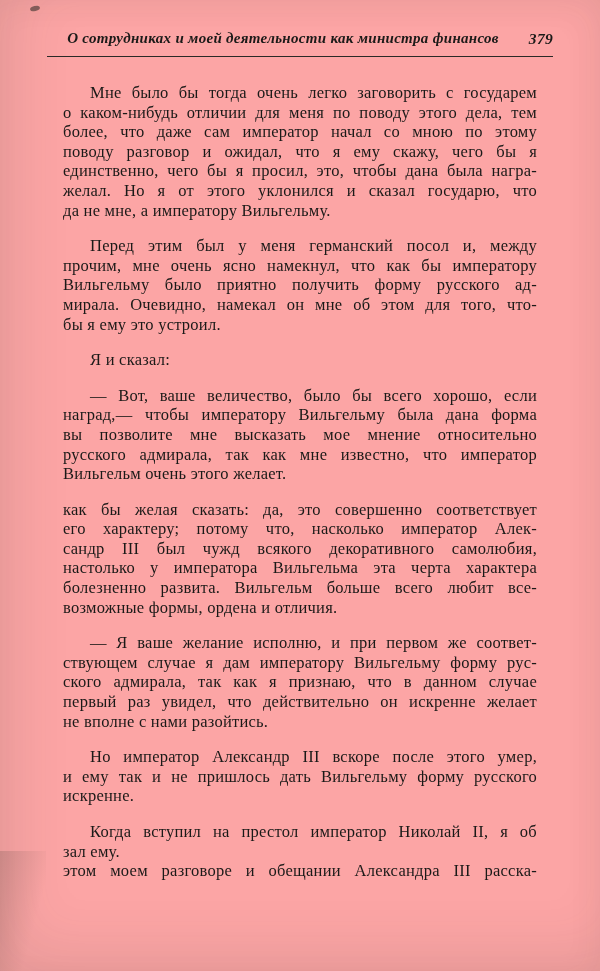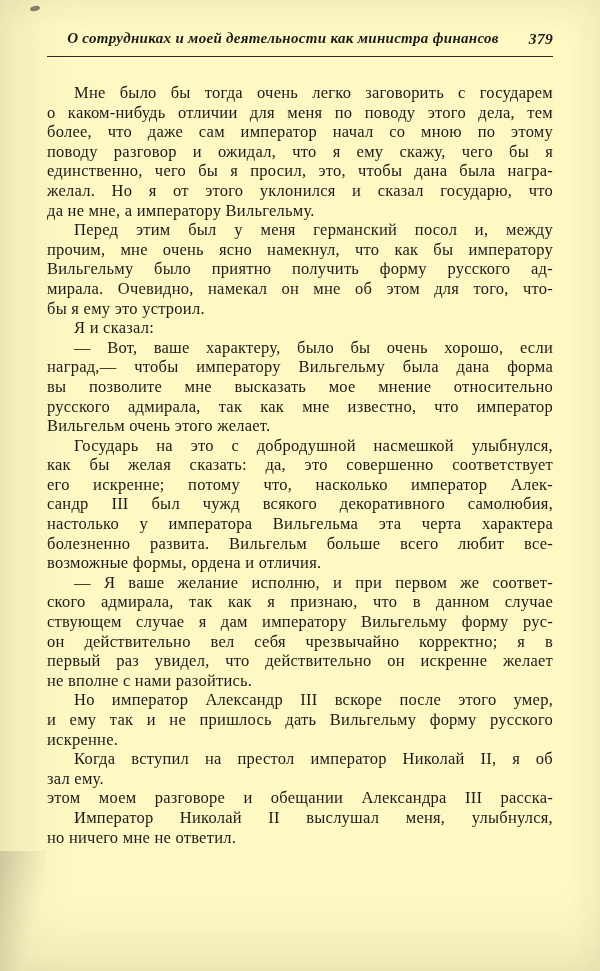--- a/index.html
+++ b/index.html
@@ -6,21 +6,21 @@
     margin: 0;
     padding: 0;
     background: #dfddd6;
     font-family: "Liberation Serif", "DejaVu Serif", serif;
   }
   .scan-page {
     position: relative;
     width: 600px;
     height: 971px;
     margin: 0 auto;
-    background: #fef9c3;
+    background: #fca5a5;
     box-shadow: inset 18px -22px 55px rgba(60,55,45,0.10),
                 inset -6px 6px 30px rgba(60,55,45,0.05);
     overflow: hidden;
     box-sizing: border-box;
     padding: 30px 47px 0 47px;
     color: #1b1a18;
   }
   .page-header {
     position: relative;
     height: 22px;
@@ -45,21 +45,21 @@
     top: 0;
     font-weight: bold;
     font-size: 15.5px;
   }
   .body-text {
     font-size: 16.5px;
     line-height: 19.6px;
     letter-spacing: 0.015em;
   }
   .paragraph {
-    margin: 0;
+    margin: 16px;
   }
   .line {
     text-align: justify;
     text-align-last: justify;
     white-space: nowrap;
   }
   .line.last {
     text-align-last: left;
     white-space: normal;
   }
@@ -112,51 +112,45 @@
         <div class="line first">Перед этим был у меня германский посол и, между</div>
         <div class="line">прочим, мне очень ясно намекнул, что как бы императору</div>
         <div class="line">Вильгельму было приятно получить форму русского ад-</div>
         <div class="line">мирала. Очевидно, намекал он мне об этом для того, что-</div>
         <div class="line last">бы я ему это устроил.</div>
       </div>
       <div class="paragraph">
         <div class="line first last">Я и сказал:</div>
       </div>
       <div class="paragraph">
-        <div class="line first">— Вот, ваше характеру, было бы очень хорошо, если</div>
+        <div class="line first">— Вот, ваше величество, было бы всего хорошо, если</div>
         <div class="line">наград,— чтобы императору Вильгельму была дана форма</div>
         <div class="line">вы позволите мне высказать мое мнение относительно</div>
         <div class="line">русского адмирала, так как мне известно, что император</div>
         <div class="line last">Вильгельм очень этого желает.</div>
       </div>
       <div class="paragraph">
-        <div class="line first">Государь на это с добродушной насмешкой улыбнулся,</div>
         <div class="line">как бы желая сказать: да, это совершенно соответствует</div>
-        <div class="line">его искренне; потому что, насколько император Алек-</div>
+        <div class="line">его характеру; потому что, насколько император Алек-</div>
         <div class="line">сандр III был чужд всякого декоративного самолюбия,</div>
         <div class="line">настолько у императора Вильгельма эта черта характера</div>
         <div class="line">болезненно развита. Вильгельм больше всего любит все-</div>
         <div class="line last">возможные формы, ордена и отличия.</div>
       </div>
       <div class="paragraph">
         <div class="line first">— Я ваше желание исполню, и при первом же соответ-</div>
+        <div class="line">ствующем случае я дам императору Вильгельму форму рус-</div>
         <div class="line">ского адмирала, так как я признаю, что в данном случае</div>
-        <div class="line">ствующем случае я дам императору Вильгельму форму рус-</div>
-        <div class="line">он действительно вел себя чрезвычайно корректно; я в</div>
         <div class="line">первый раз увидел, что действительно он искренне желает</div>
         <div class="line last">не вполне с нами разойтись.</div>
       </div>
       <div class="paragraph">
         <div class="line first">Но император Александр III вскоре после этого умер,</div>
         <div class="line">и ему так и не пришлось дать Вильгельму форму русского</div>
         <div class="line last">искренне.</div>
       </div>
       <div class="paragraph">
         <div class="line first">Когда вступил на престол император Николай II, я об</div>
         <div class="line last">зал ему.</div>
         <div class="line">этом моем разговоре и обещании Александра III расска-</div>
       </div>
-      <div class="paragraph">
-        <div class="line first">Император Николай II выслушал меня, улыбнулся,</div>
-        <div class="line last">но ничего мне не ответил.</div>
-      </div>
     </div>
 </div>
 
 </body></html>

